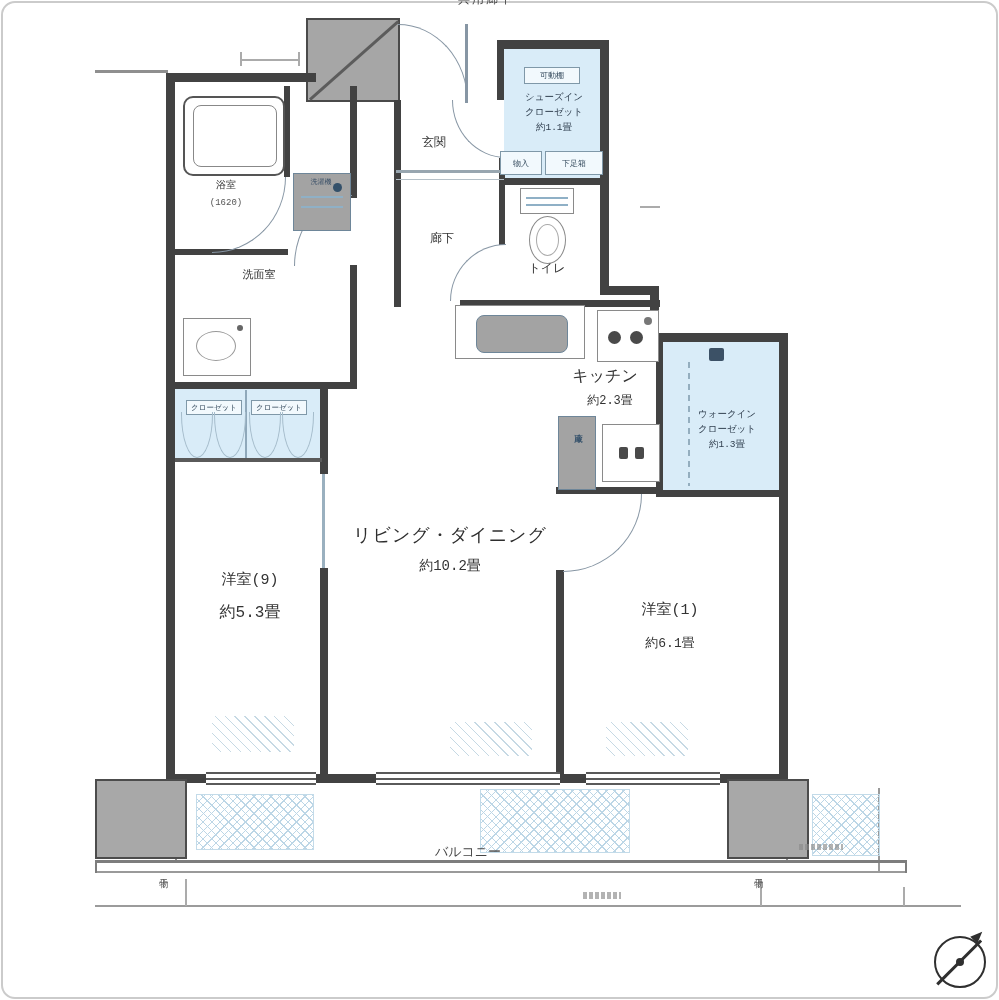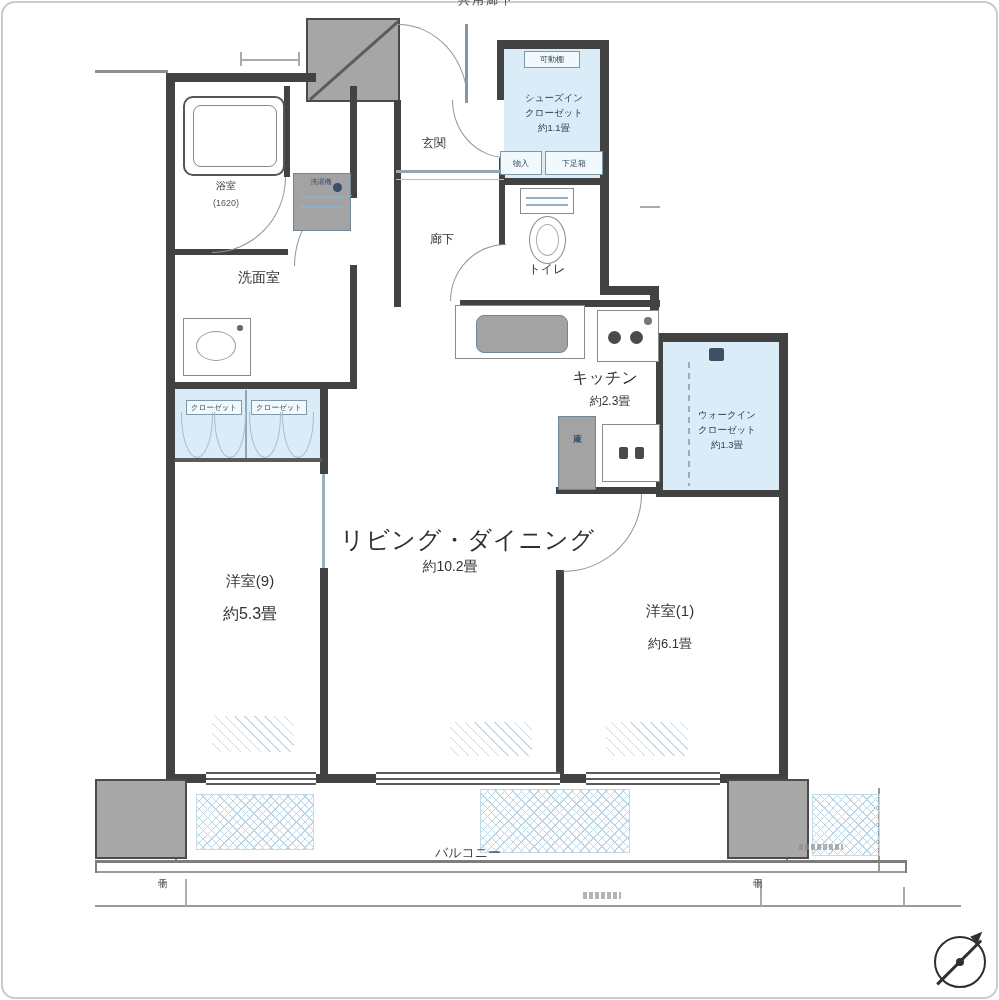--- a/index.html
+++ b/index.html
@@ -1,17 +1,17 @@
 <!DOCTYPE html>
 <html><head>
 <meta charset="utf-8">
 <style>
   html,body{margin:0;padding:0;background:#fff}
   #stage{position:relative;width:999px;height:1000px;background:#fff;overflow:hidden;
-         font-family:Liberation Sans, sans-serif;color:#333}
+         font-family:Liberation Mono, monospace;color:#333}
   #frame{position:absolute;inset:1px;border:2px solid #cbcbcb;border-radius:14px}
   .abs{position:absolute;box-sizing:border-box}
   .w{background:#424242}
   .lbl{color:#333;white-space:nowrap;text-align:center;line-height:1.2}
   .fill{background:#d9ecf8}
   .fix{background:#a3a3a3;border:1.2px solid #6e8699}
   .box{background:#fff;border:1.2px solid #8a8a8a}
   .arc{background:transparent}
   .a-tl{border-top:1.6px solid #8796a4;border-left:1.6px solid #8796a4;border-radius:100% 0 0 0}
   .a-tr{border-top:1.6px solid #8796a4;border-right:1.6px solid #8796a4;border-radius:0 100% 0 0}
@@ -88,38 +88,38 @@
   <div class="abs arc a-br" style="left:212px;top:177px;width:74px;height:76px"></div>
   <div class="abs arc a-tl" style="left:450px;top:244px;width:56px;height:57px"></div>
   <div class="abs arc a-br" style="left:563px;top:494px;width:79px;height:78px"></div>
 
   <div class="abs box" style="left:183px;top:96px;width:102px;height:80px;border:2px solid #555;border-radius:10px">
     <div class="abs" style="left:8px;top:7px;width:84px;height:62px;border:1.5px solid #888;border-radius:8px"></div>
   </div>
   <span class="abs lbl" style="left:198px;top:180px;width:56px;font-size:10px">浴室</span>
   <span class="abs lbl" style="left:198px;top:198px;width:56px;font-size:9px;color:#555">(1620)</span>
 
-  <span class="abs lbl" style="left:226px;top:269px;width:66px;font-size:14px">洗面室</span>
+  <span class="abs lbl" style="left:226px;top:269px;width:66px;font-size:11px">洗面室</span>
   <div class="abs fix" style="left:293px;top:173px;width:58px;height:58px">
     <span class="abs" style="left:0;top:3px;width:54px;font-size:7px;color:#3a5068;text-align:center">洗濯機</span>
     <div class="abs" style="left:7px;top:22px;width:42px;height:1.5px;background:#8fb0c6"></div>
     <div class="abs" style="left:7px;top:32px;width:42px;height:1.5px;background:#8fb0c6"></div>
     <div class="abs" style="left:39px;top:9px;width:9px;height:9px;background:#33506a;border-radius:50%"></div>
   </div>
   <div class="abs box" style="left:183px;top:318px;width:68px;height:58px">
     <div class="abs" style="left:12px;top:12px;width:40px;height:30px;border:1.2px solid #999;border-radius:50%"></div>
     <div class="abs" style="left:53px;top:6px;width:6px;height:6px;background:#666;border-radius:50%"></div>
   </div>
 
   <span class="abs lbl" style="left:408px;top:136px;width:52px;font-size:12px">玄関</span>
   <div class="abs" style="left:396px;top:170px;width:108px;height:2.5px;background:#98a6b0"></div>
   <div class="abs" style="left:396px;top:179px;width:108px;height:1px;background:#b5c0c8"></div>
   <span class="abs lbl" style="left:416px;top:232px;width:52px;font-size:12px">廊下</span>
 
-  <span class="abs tag" style="left:524px;top:51px;width:56px;height:17px;font-size:8px;line-height:16px">可動棚</span>
+  <span class="abs tag" style="left:524px;top:67px;width:56px;height:17px;font-size:8px;line-height:16px">可動棚</span>
   <div class="abs stack lbl" style="left:506px;top:90px;width:96px;font-size:9.5px;color:#2f3e4e">
     <div>シューズイン</div>
     <div>クローゼット</div>
     <div>約1.1畳</div>
   </div>
   <span class="abs tag" style="left:500px;top:151px;width:42px;height:24px;font-size:8px;line-height:23px">物入</span>
   <span class="abs tag" style="left:545px;top:151px;width:58px;height:24px;font-size:8px;line-height:23px">下足箱</span>
 
   <div class="abs box" style="left:520px;top:188px;width:54px;height:26px">
     <div class="abs" style="left:5px;top:8px;width:42px;height:1.5px;background:#8fb0c6"></div>
@@ -141,21 +141,21 @@
   <span class="abs lbl" style="left:565px;top:368px;width:80px;font-size:16px">キッチン</span>
   <span class="abs lbl" style="left:570px;top:394px;width:80px;font-size:12px">約2.3畳</span>
   <div class="abs fix" style="left:558px;top:416px;width:38px;height:74px">
     <span class="abs vert" style="left:13px;top:10px;font-size:8.5px;color:#33506a">冷蔵庫</span>
   </div>
   <div class="abs box" style="left:602px;top:424px;width:58px;height:58px">
     <div class="abs" style="left:16px;top:22px;width:9px;height:12px;background:#4a4a4a;border-radius:2px"></div>
     <div class="abs" style="left:32px;top:22px;width:9px;height:12px;background:#4a4a4a;border-radius:2px"></div>
   </div>
 
-  <span class="abs lbl" style="left:340px;top:526px;width:220px;font-size:24px;letter-spacing:1px;color:#2e2e2e">リビング・ダイニング</span>
+  <span class="abs lbl" style="left:340px;top:526px;width:220px;font-size:18px;letter-spacing:1px;color:#2e2e2e">リビング・ダイニング</span>
   <span class="abs lbl" style="left:395px;top:558px;width:110px;font-size:14px">約10.2畳</span>
 
   <div class="abs" style="left:245px;top:390px;width:2px;height:68px;background:#8fa8ba"></div>
   <span class="abs tag" style="left:186px;top:400px;width:56px;height:15px;font-size:7.5px;line-height:14px">クローゼット</span>
   <span class="abs tag" style="left:251px;top:400px;width:56px;height:15px;font-size:7.5px;line-height:14px">クローゼット</span>
   <div class="abs sc" style="left:181px;top:412px;width:32px;height:46px"></div>
   <div class="abs sc" style="left:214px;top:412px;width:32px;height:46px"></div>
   <div class="abs sc" style="left:249px;top:412px;width:32px;height:46px"></div>
   <div class="abs sc" style="left:282px;top:412px;width:32px;height:46px"></div>
   <span class="abs lbl" style="left:200px;top:572px;width:100px;font-size:15px">洋室(9)</span>

